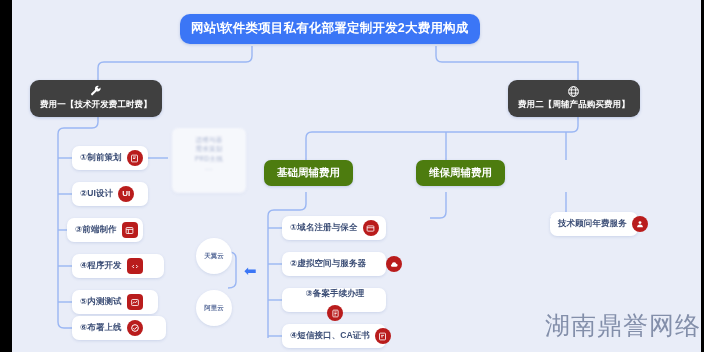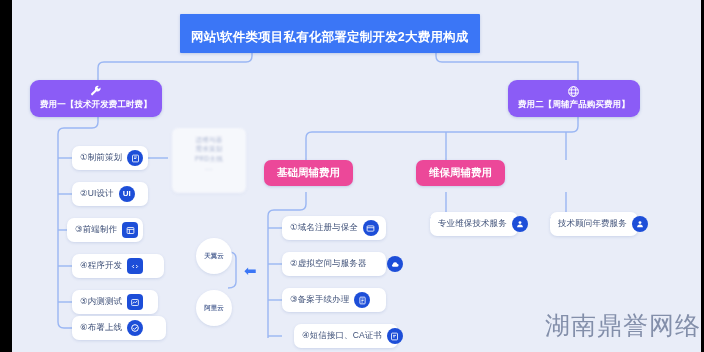--- a/index.html
+++ b/index.html
@@ -15,52 +15,52 @@
   .bar.left{left:0;width:12px;}
   .bar.right{right:0;width:3px;}
 
   
   #wires{position:absolute;left:0;top:0;width:704px;height:352px;z-index:1;}
 
   
   .node{position:absolute;z-index:5;box-sizing:border-box;}
 
   .title-node{
-    background:#3b76f6;color:#fff;border-radius:1px;
-    padding:15px 11px 7px;font-size:12.5px;font-weight:700;
+    background:#3b76f6;color:#fff;border-radius:10px;
+    padding:6px 11px 7px;font-size:12.5px;font-weight:700;
     letter-spacing:.2px;white-space:nowrap;
     box-shadow:0 1px 3px rgba(60,90,170,.25);
   }
 
   .branch-node{
-    background:#8b5cf6;color:#fff;border-radius:9px;
+    background:#404040;color:#fff;border-radius:9px;
     padding:5px 10px 6px;text-align:center;white-space:nowrap;
     box-shadow:0 1px 3px rgba(60,90,170,.25);
   }
   .branch-node .bico{display:block;height:13px;line-height:13px;font-size:12px;margin-bottom:1px;}
   .branch-node .btxt{display:block;font-size:8.5px;font-weight:700;letter-spacing:.1px;}
 
   .cat-node{
-    background:#ec4899;color:#fff;border-radius:7px;
+    background:#4d7c0f;color:#fff;border-radius:7px;
     padding:6px 13px;font-size:10.5px;font-weight:700;
     white-space:nowrap;text-align:center;
     box-shadow:0 1px 3px rgba(60,90,170,.22);
   }
 
   .leaf{
     background:#fff;border-radius:7px;
     padding:0 6px 0 8px;height:24px;
     display:flex;align-items:center;gap:5px;
     white-space:nowrap;
     box-shadow:0 1px 3px rgba(90,115,180,.20);
   }
-  .leaf .ltxt{font-size:8.5px;color:#3d4f77;font-weight:400;letter-spacing:.1px;}
+  .leaf .ltxt{font-size:8.5px;color:#3d4f77;font-weight:700;letter-spacing:.1px;}
   .leaf .lico{
     width:16px;height:16px;border-radius:4px;flex:none;
-    background:#1d4ed8;color:#fff;
+    background:#b91c1c;color:#fff;
     display:flex;align-items:center;justify-content:center;
     font-size:8px;font-weight:700;line-height:1;
   }
   .leaf .lico.round{border-radius:50%;}
   .leaf .lico svg{display:block;}
 
   
   .ghost{
     position:absolute;z-index:4;background:#fff;border-radius:6px;
     width:64px;height:58px;padding:7px 5px 0;
@@ -226,60 +226,51 @@
 
   <div class="node leaf" style="left:282px;top:252px;width:104px;gap:20px;">
     <span class="ltxt">②虚拟空间与服务器</span>
     <span class="lico round">
       <svg width="10" height="9" viewBox="0 0 24 24" fill="#fff">
         <path d="M6.5 18h11a4 4 0 0 0 .4-8 6 6 0 0 0-11.6 1.4A3.4 3.4 0 0 0 6.5 18z"></path>
       </svg>
     </span>
   </div>
 
-  <div class="node leaf" style="left:282px;top:288px;width:104px;">
+  <div class="node leaf" style="left:282px;top:288px;width:104px;flex-direction:column;">
     <span class="ltxt">③备案手续办理</span>
     <span class="lico round">
       <svg width="9" height="9" viewBox="0 0 24 24" fill="none" stroke="#fff" stroke-width="2.2">
         <rect x="5" y="3" width="14" height="18" rx="2"></rect>
           <path d="M9 8h6M9 12h6M9 16h4"></path>
       </svg>
     </span>
   </div>
 
-  <div class="node leaf" style="left:282px;top:324px;width:104px;margin-left:12px;">
+  <div class="node leaf" style="left:282px;top:324px;width:104px;">
     <span class="ltxt">④短信接口、CA证书</span>
     <span class="lico round">
       <svg width="9" height="9" viewBox="0 0 24 24" fill="none" stroke="#fff" stroke-width="2.2">
         <rect x="4" y="3" width="16" height="18" rx="2"></rect>
           <path d="M8 9h8M8 13h5"></path>
       </svg>
     </span>
   </div>
 
-  <div class="node leaf" style="left:430px;top:212px;width:88px;">
-    <span class="ltxt">专业维保技术服务</span>
+
+  <div class="node leaf" style="left:550px;top:212px;width:88px;">
+    <span class="ltxt">技术顾问年费服务</span>
     <span class="lico round">
       <svg width="10" height="10" viewBox="0 0 24 24" fill="#fff">
         <circle cx="12" cy="8.5" r="3.4"></circle>
           <path d="M5 20a7 7 0 0 1 14 0z"></path>
       </svg>
     </span>
   </div>
 
-  <div class="node leaf" style="left:550px;top:212px;width:88px;">
-    <span class="ltxt">技术顾问年费服务</span>
-    <span class="lico round">
-      <svg width="10" height="10" viewBox="0 0 24 24" fill="#fff">
-        <circle cx="12" cy="8.5" r="3.4"></circle>
-          <path d="M5 20a7 7 0 0 1 14 0z"></path>
-      </svg>
-    </span>
-  </div>
-
   <div class="chip" style="left:196px;top:238px;">天翼云</div>
   <div class="chip" style="left:196px;top:290px;">阿里云</div>
 
   <div class="arrow" style="left:244px;top:263px;">⬅</div>
 
   <div class="watermark">湖南鼎誉网络</div>
 
   <div class="bar left"></div>
   <div class="bar right"></div>
 </div>

